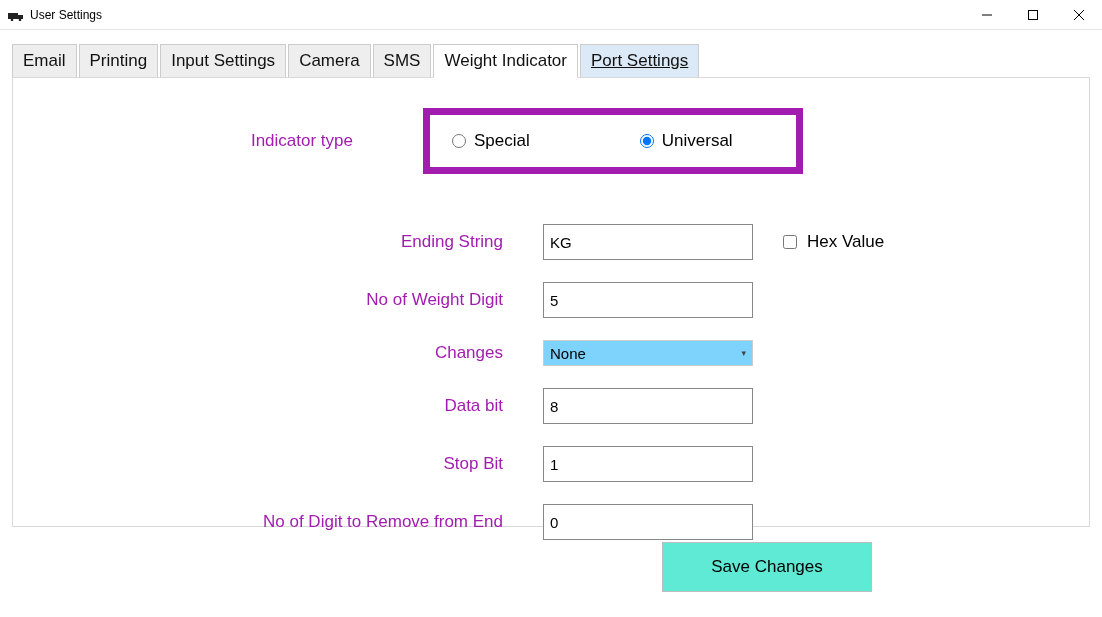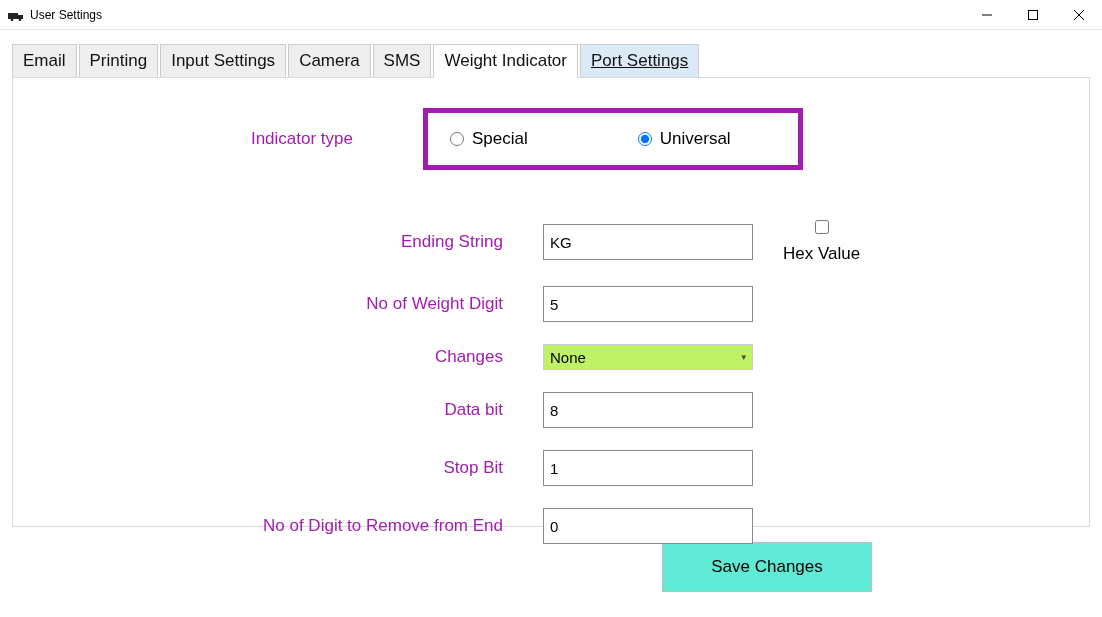--- a/index.html
+++ b/index.html
@@ -11,27 +11,27 @@
     .win-btn { width: 46px; height: 100%; display: flex; align-items: center; justify-content: center; font-size: 11px; cursor: default; }
     .win-btn svg { stroke: #000; stroke-width: 1; fill: none; }
     .tab-strip { display: flex; align-items: flex-end; padding: 14px 12px 0 12px; }
     .tab { padding: 6px 10px; font-size: 17px; color: #111; background: #eee; border: 1px solid #ccc; margin-right: 2px; cursor: default; }
     .tab.active { background: #fff; border-bottom: 1px solid #fff; font-weight: 400; position: relative; z-index: 2; }
     .tab.highlight { background: #dceaf7; text-decoration: underline; }
     .panel { margin: 0 12px 12px 12px; border: 1px solid #d9d9d9; background: #fff; padding: 30px 30px 40px 30px; position: relative; top: -1px; height: 450px; }
     .row { display: flex; align-items: center; margin-bottom: 22px; }
     .row .lbl { width: 500px; text-align: right; padding-right: 40px; font-size: 17px; color: #a21caf; }
     .row.indicator-row .lbl { width: 380px; padding-right: 70px; }
-    .radio-box { border: 5px solid #a21caf; padding: 16px 22px; display: flex; gap: 110px; width: 380px; }
+    .radio-box { border: 7px solid #a21caf; padding: 16px 22px; display: flex; gap: 110px; width: 380px; }
     .radio-item { display: flex; align-items: center; gap: 8px; font-size: 17px; }
     .radio-item input[type=radio] { width: 14px; height: 14px; }
     .fld { width: 210px; height: 36px; border: 1px solid #888; font-size: 15px; padding: 2px 6px; background: #fff; }
-    .sel { width: 210px; height: 26px; border: 1px solid #ccc; background: #bef264; font-size: 15px; padding: 2px 6px; display: flex; align-items: center; justify-content: space-between; }
+    .sel { width: 210px; height: 26px; border: 1px solid #ccc; background: #7dd3fc; font-size: 15px; padding: 2px 6px; display: flex; align-items: center; justify-content: space-between; }
     .sel .caret { font-size: 9px; color: #444; }
-    .hex-wrap { display: flex; align-items: center; gap: 10px; margin-left: 30px; font-size: 17px; flex-direction: column; }
+    .hex-wrap { display: flex; align-items: center; gap: 10px; margin-left: 30px; font-size: 17px; }
     .hex-wrap input[type=checkbox] { width: 14px; height: 14px; }
     .save-row { display: flex; justify-content: flex-end; padding-right: 230px; margin-top: 14px; }
     .save-btn { width: 210px; height: 50px; background: #5eead4; border: 1px solid #bdbdbd; font-size: 17px; cursor: default; display: flex; align-items: center; justify-content: center; }
     .spacer-top { height: 28px; }
   </style>
 </head>
 <body>
 
 <div class="titlebar">
   <span class="app-icon">

